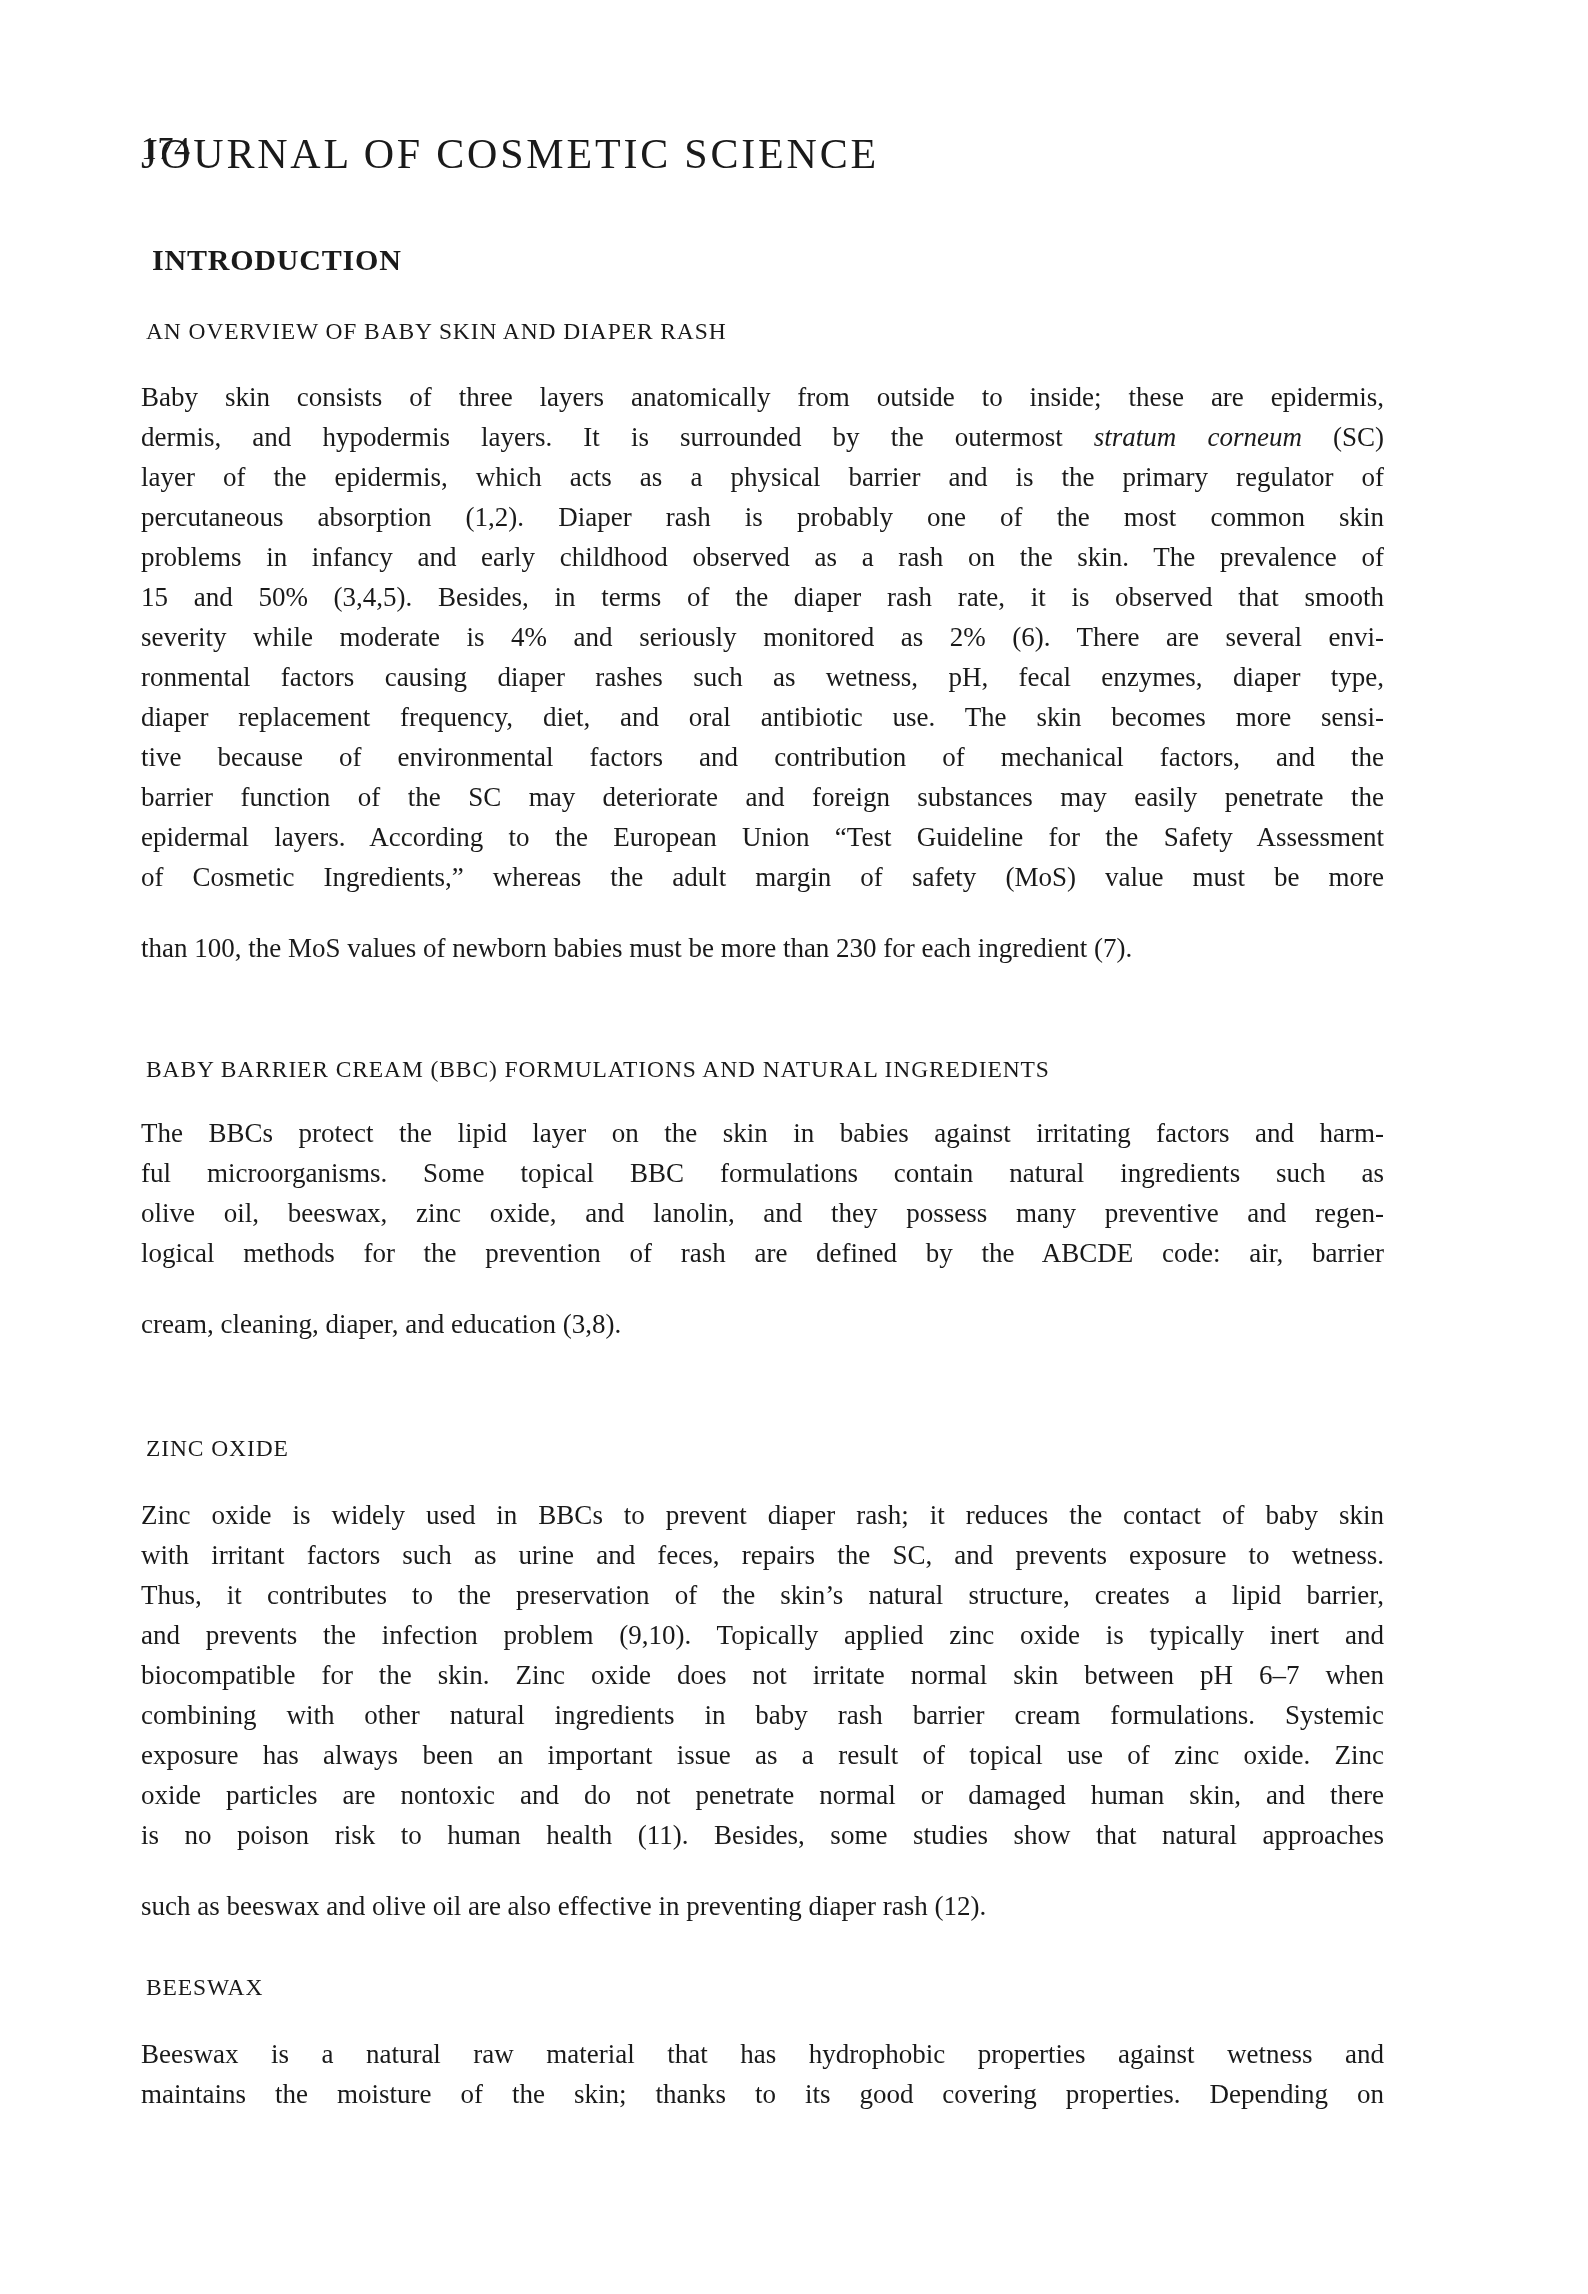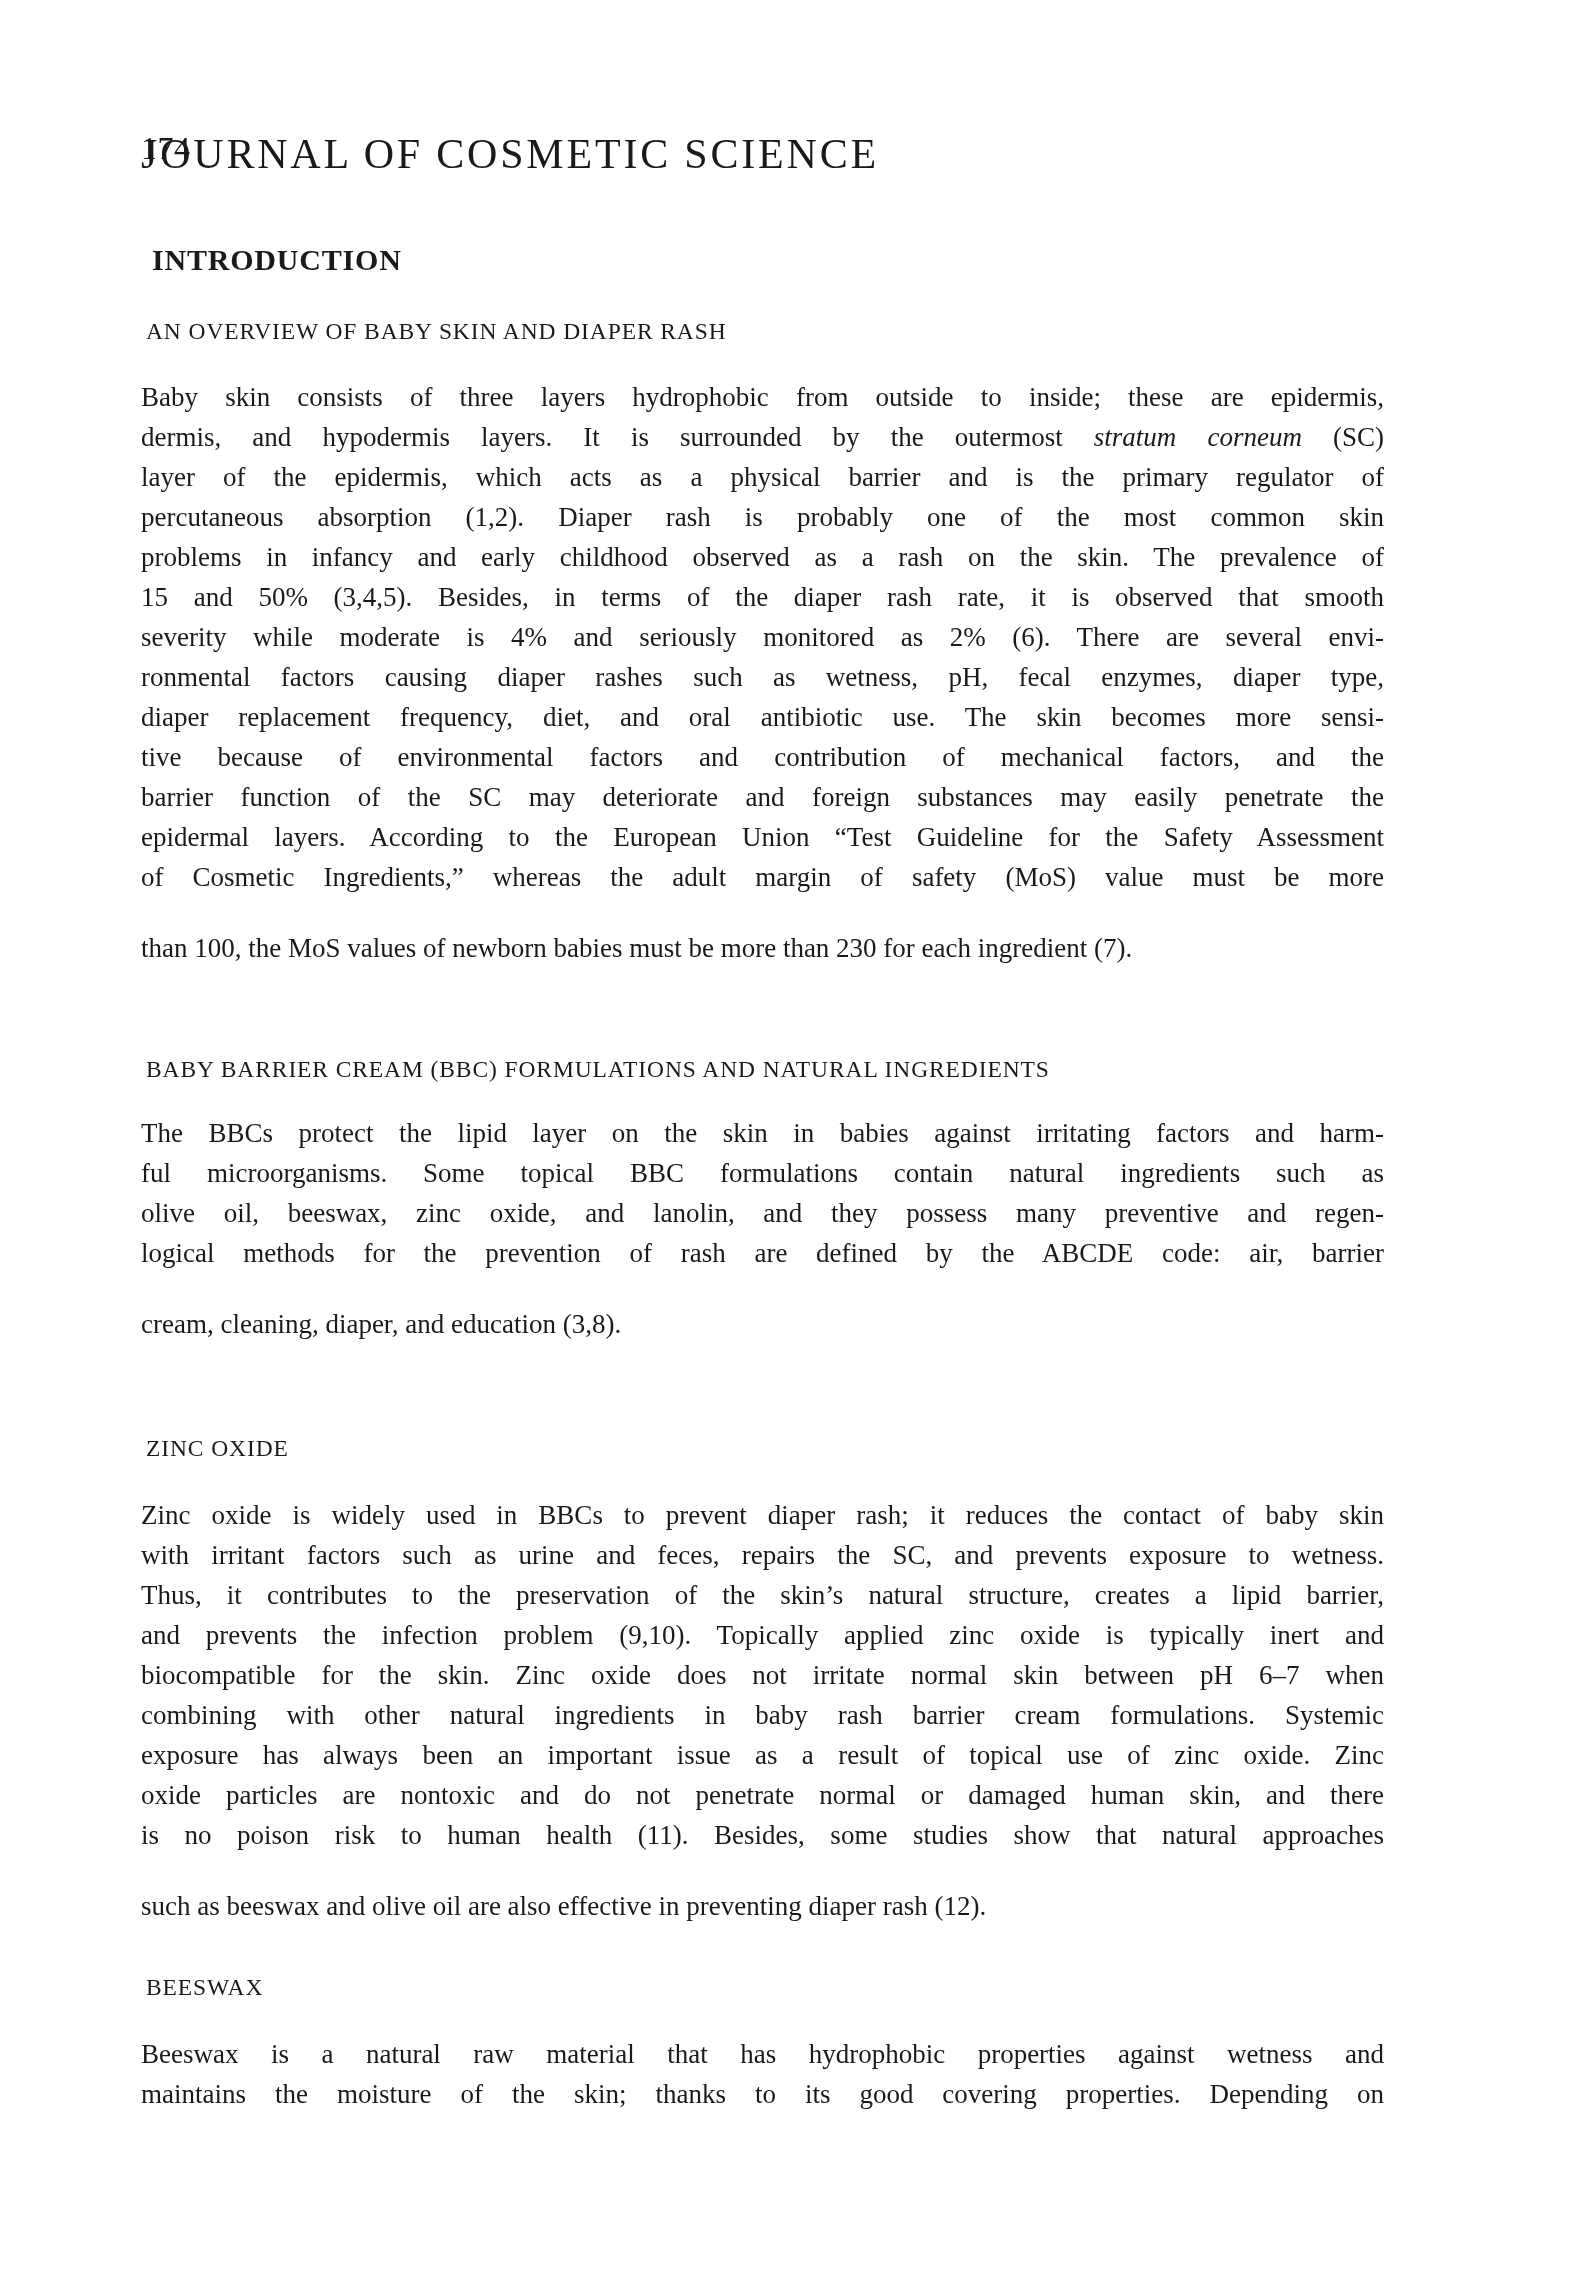--- a/index.html
+++ b/index.html
@@ -78,21 +78,21 @@
 
 <div class="col running-header">
   <span class="page-number">174</span>
   <span class="running-title">JOURNAL OF COSMETIC SCIENCE</span>
 </div>
 
 <h1 class="col sec-heading h1-intro">INTRODUCTION</h1>
 
 <h2 class="col sub-heading h2-overview">AN OVERVIEW OF BABY SKIN AND DIAPER RASH</h2>
 <div class="col para p-overview">
-    <div class="line">Baby skin consists of three layers hydrophobic from outside to inside; these are epidermis,</div>
+    <div class="line">Baby skin consists of three layers anatomically from outside to inside; these are epidermis,</div>
     <div class="line">dermis, and hypodermis layers. It is surrounded by the outermost <i>stratum corneum</i> (SC)</div>
     <div class="line">layer of the epidermis, which acts as a physical barrier and is the primary regulator of</div>
     <div class="line">percutaneous absorption (1,2). Diaper rash is probably one of the most common skin</div>
     <div class="line">problems in infancy and early childhood observed as a rash on the skin. The prevalence of</div>
     <div class="line">15 and 50% (3,4,5). Besides, in terms of the diaper rash rate, it is observed that smooth</div>
     <div class="line">severity while moderate is 4% and seriously monitored as 2% (6). There are several envi-</div>
     <div class="line">ronmental factors causing diaper rashes such as wetness, pH, fecal enzymes, diaper type,</div>
     <div class="line">diaper replacement frequency, diet, and oral antibiotic use. The skin becomes more sensi-</div>
     <div class="line">tive because of environmental factors and contribution of mechanical factors, and the</div>
     <div class="line">barrier function of the SC may deteriorate and foreign substances may easily penetrate the</div>

